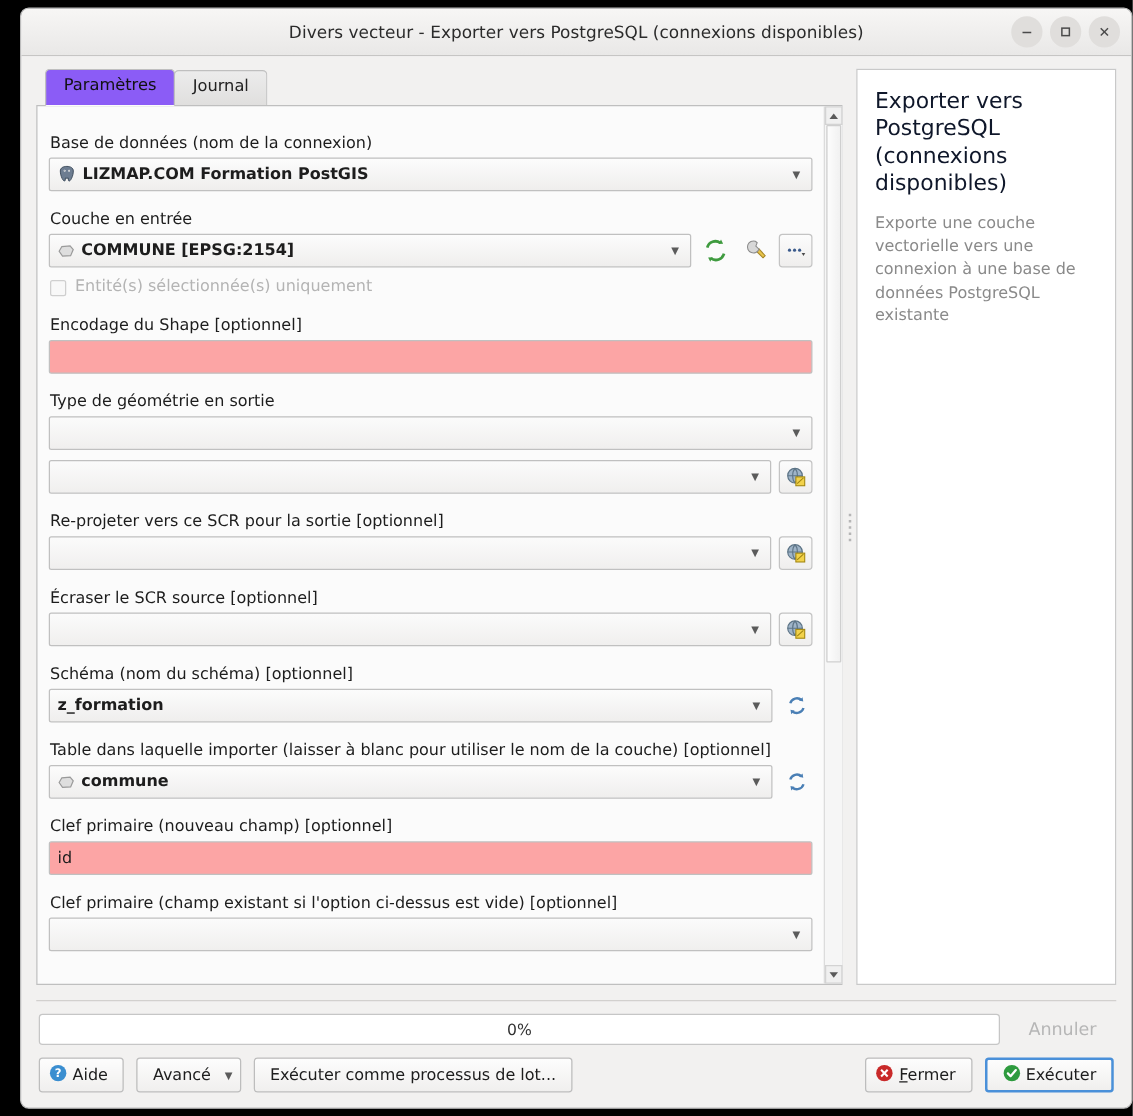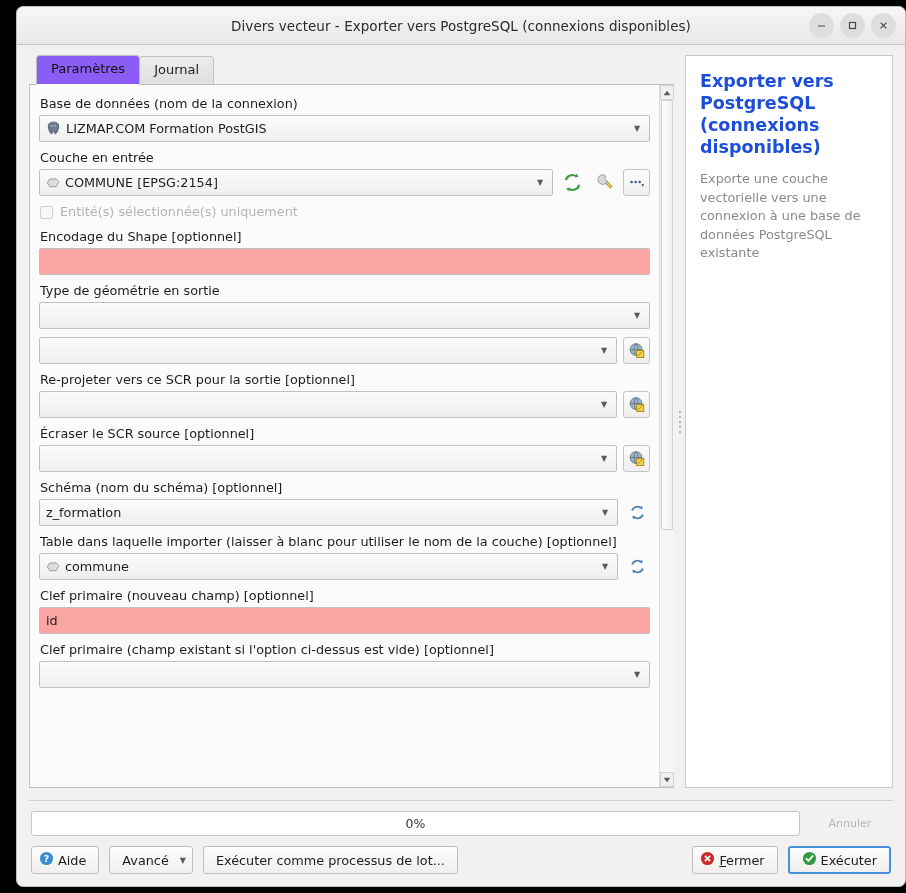--- a/index.html
+++ b/index.html
@@ -116,33 +116,33 @@
   #splitter {
     width: 11px; display: flex; align-items: center; justify-content: center;
     cursor: col-resize;
   }
   #splitter .dots { display: flex; flex-direction: column; gap: 3px; }
   #splitter .dots i { width: 2px; height: 2px; background: #b6b6b6; display: block; }
 
   
   .label {
     font-size: 12.8px; color: #1d1d1d;
-    margin: 4px 0 3px 1px; line-height: 16px; white-space: nowrap;
+    margin: 15px 0 3px 1px; line-height: 16px; white-space: nowrap;
   }
   .label.disabled { color: #b4b4b4; }
   .field-row { display: flex; align-items: center; gap: 6px; margin-bottom: 8px; }
 
   .combo, .textfield {
     height: 27px; flex: 1; min-width: 0;
     border: 1px solid #c0c0c0; border-radius: 2px;
     font-size: 12.8px; color: #1d1d1d;
     display: flex; align-items: center;
     padding: 0 6px; cursor: default;
   }
-  .combo { background: linear-gradient(#fcfcfc,#efeeed); }
+  .combo { background: linear-gradient(#fcfcfc,#efeeed); font-weight: bold; }
   .textfield { background: #fca5a5; }
   .combo .ctext, .textfield .ttext {
     flex: 1; overflow: hidden; white-space: nowrap; text-overflow: ellipsis;
   }
   .combo .arrow {
     width: 12px; text-align: center; color: #5b5b5b; font-size: 8px;
     line-height: 1; flex: 0 0 12px;
   }
   .combo.flat { background: linear-gradient(#fbfbfb,#f0efee); }
 
@@ -171,21 +171,21 @@
 
   
   #help-panel {
     width: 208px; flex: 0 0 208px;
     background: #ffffff;
     border: 1px solid #c9c9c9;
     padding: 14px 14px 12px 14px;
     overflow: hidden;
   }
   #help-title {
-    font-size: 17.5px; font-weight: bold; color: #1d4ed8;
+    font-size: 17.5px; font-weight: normal; color: #0f172a;
     line-height: 22px; margin: 0 0 12px 0;
   }
   #help-desc {
     font-size: 12.8px; color: #8a8a8a; line-height: 18.5px; margin: 0;
   }
 
   
   #sep { height: 1px; background: #d2d0ce; margin: 12px 12px 0 12px; }
   #progress-row {
     display: flex; align-items: center; gap: 9px;
@@ -193,21 +193,21 @@
   }
   #progressbar {
     flex: 1; height: 25px; background: #ffffff;
     border: 1px solid #c6c6c6; border-radius: 3px;
     display: flex; align-items: center; justify-content: center;
     font-size: 12.5px; color: #333;
   }
   #cancel-btn {
     width: 82px; height: 27px;
     display: flex; align-items: center; justify-content: center;
-    font-size: 11px; color: #b6b6b6; background: transparent;
+    font-size: 14px; color: #b6b6b6; background: transparent;
     border: 1px solid transparent; cursor: default;
   }
 
   #button-row {
     display: flex; align-items: center; gap: 10px;
     padding: 9px 14px 12px 14px;
   }
   .btn {
     height: 28px; border: 1px solid #bdbdbd; border-radius: 3px;
     background: linear-gradient(#fdfdfd,#f0efee);

